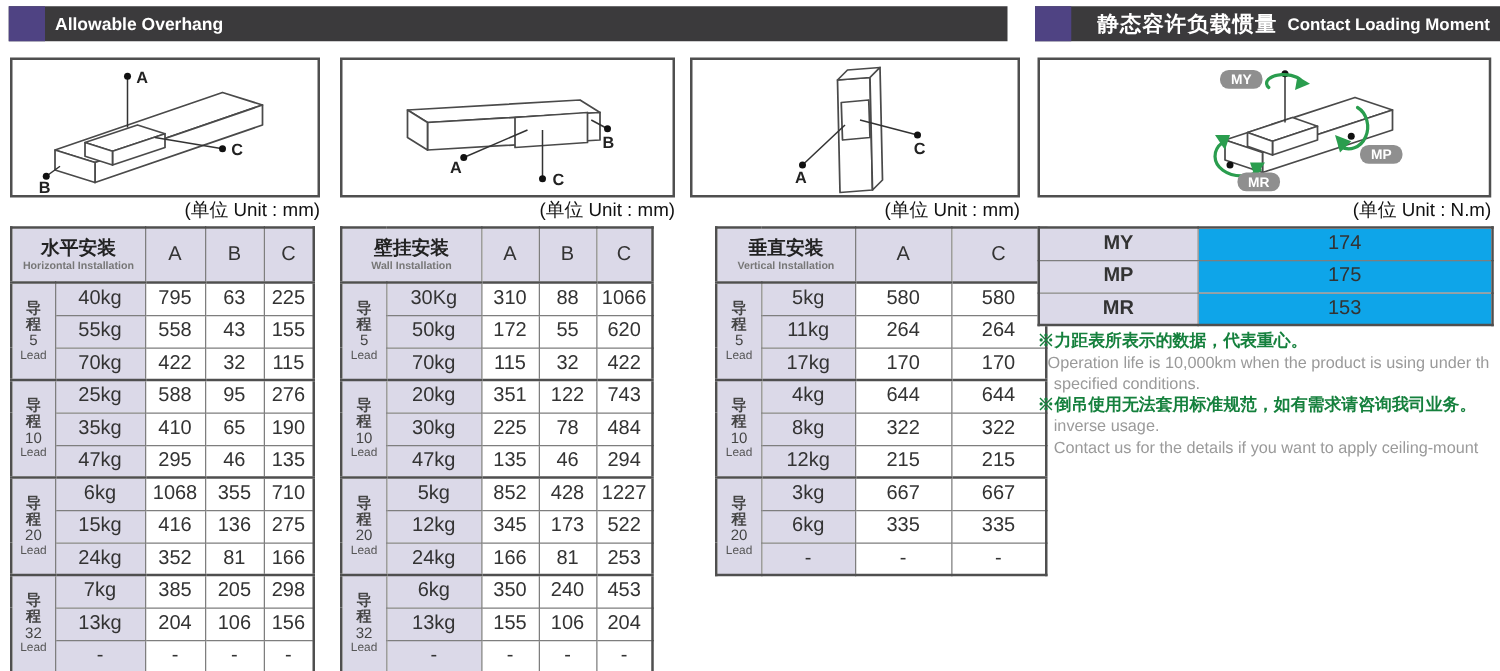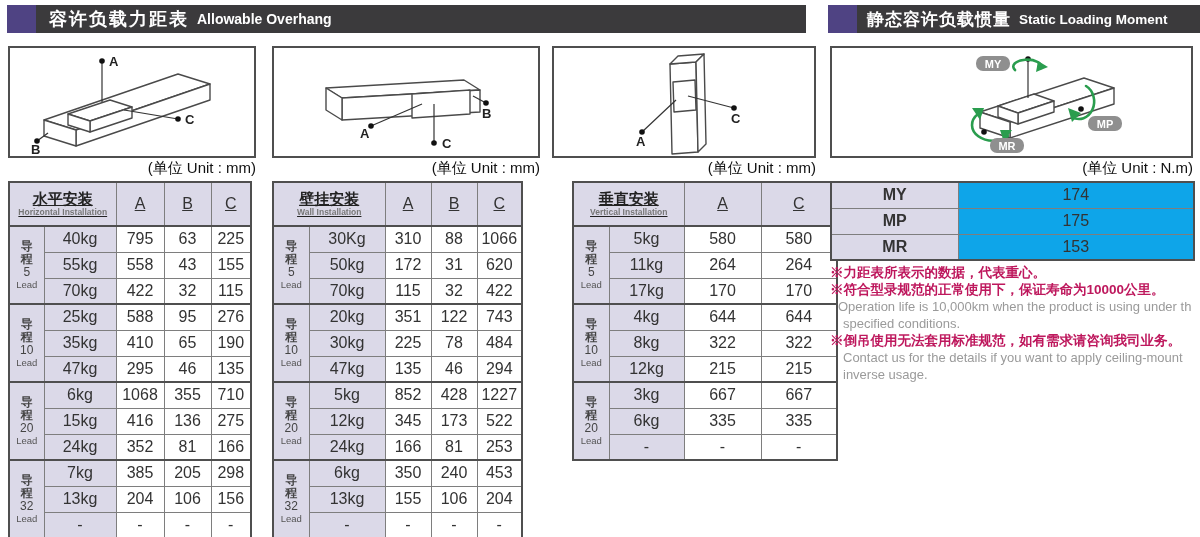--- a/index.html
+++ b/index.html
@@ -8,75 +8,74 @@
     font-family:"Liberation Sans", sans-serif;overflow:hidden;color:#222;
   }
   
   .bar{position:absolute;top:5px;height:28px;background:#3b3a3c;color:#fff;
        display:flex;align-items:center;box-sizing:border-box;}
   .bar .accent{width:29px;height:100%;background:#4f4383;flex:0 0 auto;}
   .bar .zh{font-size:18px;font-weight:bold;margin-left:13px;letter-spacing:2px;white-space:nowrap;}
   .bar .en{font-size:14px;font-weight:bold;margin-left:8px;white-space:nowrap;}
   #bar-left{left:7px;width:799px;}
   #bar-right{left:828px;width:372px;}
-  #bar-right .zh{font-size:17px;letter-spacing:1px;margin-left:10px;}
+  #bar-right .zh{font-size:17px;letter-spacing:1px;margin-left:21px;}
   #bar-right .en{font-size:13.5px;}
   
   .dia-box{position:absolute;top:46px;height:112px;background:#fff;
            border:2px solid #4f4f4f;box-sizing:border-box;}
   .unit{position:absolute;top:159px;height:20px;font-size:15px;font-weight:normal;
         color:#111;text-align:right;white-space:nowrap;}
   
   .spec-table{border-collapse:collapse;table-layout:fixed;background:#fff;
               border:2px solid #4f4f4f;position:absolute;top:181px;}
   .spec-table th,.spec-table td{border:1px solid #7e7e7e;text-align:center;
               vertical-align:middle;padding:0;box-sizing:border-box;overflow:hidden;}
-  .spec-table thead th{background:#dbd9e8;height:44px;border-bottom:2px solid #4f4f4f;text-decoration:underline;}
+  .spec-table thead th{background:#dbd9e8;height:44px;border-bottom:2px solid #4f4f4f;}
   .spec-table .t-zh{font-size:15px;font-weight:bold;color:#222;line-height:1.1;}
   .spec-table .t-en{font-size:8.5px;color:#777;line-height:1.1;margin-top:1px;}
   .spec-table .colhead{font-size:16px;font-weight:normal;color:#333;}
   .spec-table td{height:26px;font-size:16px;color:#333;}
   .spec-table td.lead{background:#dbd9e8;color:#444;}
   .spec-table td.load{background:#dbd9e8;}
   .spec-table tr.group-start td{border-top:2px solid #4f4f4f;}
   .lead-zh{font-size:12px;line-height:1.1;font-weight:bold;}
   .lead-num{font-size:12px;line-height:1.1;}
   .lead-en{font-size:9.5px;line-height:1.1;color:#555;}
   
   #moment-table td.m-label{background:#dbd9e8;font-weight:bold;font-size:16px;}
   #moment-table td.m-value{background:#0ea5e9;font-size:16px;}
   
   #notes{position:absolute;left:830px;top:264px;width:368px;}
-  .note-zh{font-size:13.5px;font-weight:bold;color:#be185d;line-height:17px;white-space:nowrap;}
+  .note-zh{font-size:13.5px;font-weight:bold;color:#15803d;line-height:17px;white-space:nowrap;}
   .note-en{font-size:13px;color:#9a9a9a;line-height:17px;white-space:nowrap;}
   .note-en.first{padding-left:8px;}
   .note-en.rest{padding-left:13px;}
   
   svg{display:block;}
   .shape{fill:#fff;stroke:#4a4a4a;stroke-width:1.4;stroke-linejoin:round;}
   .callout{stroke:#333;stroke-width:1.2;}
   .dot{fill:#111;}
   .ptlabel{font-family:"Liberation Sans",sans-serif;font-size:13px;font-weight:bold;fill:#222;}
   .garrow{fill:none;stroke:#2a9d4e;stroke-width:2.6;stroke-linecap:round;}
   .ghead{fill:#2a9d4e;stroke:none;}
   .badge{fill:#8f8f8f;stroke:none;}
   .badgetext{font-family:"Liberation Sans",sans-serif;font-size:11px;font-weight:bold;fill:#fff;text-anchor:middle;}
 </style>
 </head>
 <body>
 
 <div class="bar" id="bar-left">
   <div class="accent"></div>
-  <span class="zh">容许负载力距表</span>
   <span class="en">Allowable Overhang</span>
 </div>
 <div class="bar" id="bar-right">
   <div class="accent"></div>
   <span class="zh">静态容许负载惯量</span>
-  <span class="en">Static Loading Moment</span>
+  <span class="en">Contact Loading Moment</span>
 </div>
 
 <div class="dia-box" style="left:8px;width:248px;">
   <svg width="244" height="108" viewBox="0 0 244 108">
     <polygon class="shape" points="34,72 168,26 200,36 66,82"></polygon>
     <polygon class="shape" points="66,82 200,36 200,52 66,98"></polygon>
     <polygon class="shape" points="34,72 66,82 66,98 34,88"></polygon>
     <polygon class="shape" points="58,66 100,52 122,59 80,73"></polygon>
     <polygon class="shape" points="80,73 122,59 122,70 80,84"></polygon>
     <polygon class="shape" points="58,66 80,73 80,84 58,77"></polygon>
@@ -260,21 +259,21 @@
             <div class="lead-en">Lead</div>
           </td>
           <td class="load">30Kg</td>
           <td>310</td>
           <td>88</td>
           <td>1066</td>
         </tr>
         <tr>
           <td class="load">50kg</td>
           <td>172</td>
-          <td>31</td>
+          <td>55</td>
           <td>620</td>
         </tr>
         <tr>
           <td class="load">70kg</td>
           <td>115</td>
           <td>32</td>
           <td>422</td>
         </tr>
         <tr class="group-start">
           <td class="lead" rowspan="3">
@@ -501,19 +500,18 @@
         </tr>
         <tr>
           <td class="m-label">MR</td>
           <td class="m-value">153</td>
         </tr>
       </tbody>
     </table>
   </div>
 <div id="notes">
     <div class="note-zh">※力距表所表示的数据，代表重心。</div>
-    <div class="note-zh">※符合型录规范的正常使用下，保证寿命为10000公里。</div>
     <div class="note-en first">Operation life is 10,000km when the product is using under th</div>
     <div class="note-en rest">specified conditions.</div>
     <div class="note-zh">※倒吊使用无法套用标准规范，如有需求请咨询我司业务。</div>
+    <div class="note-en rest">inverse usage.</div>
     <div class="note-en rest">Contact us for the details if you want to apply ceiling-mount</div>
-    <div class="note-en rest">inverse usage.</div>
   </div>
 
 </body></html>

